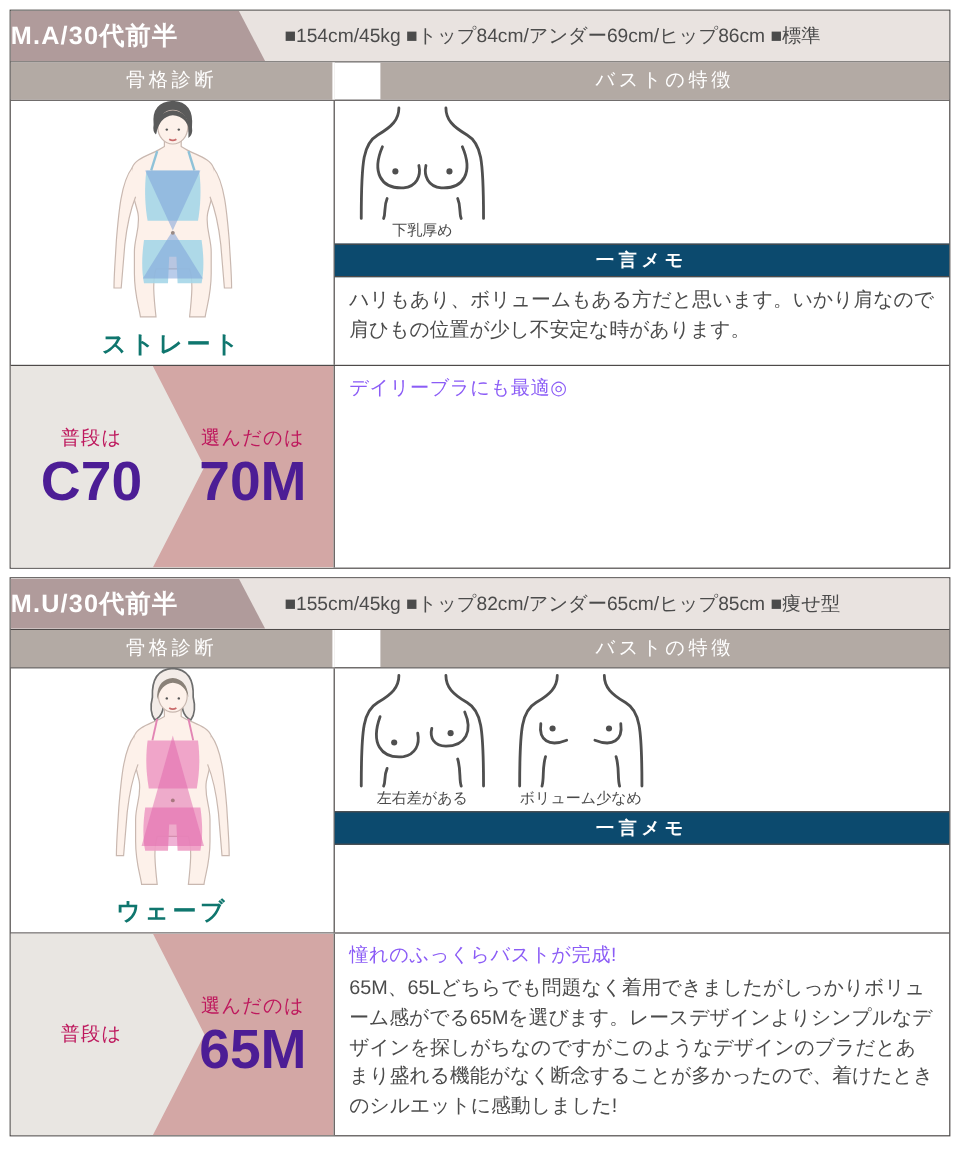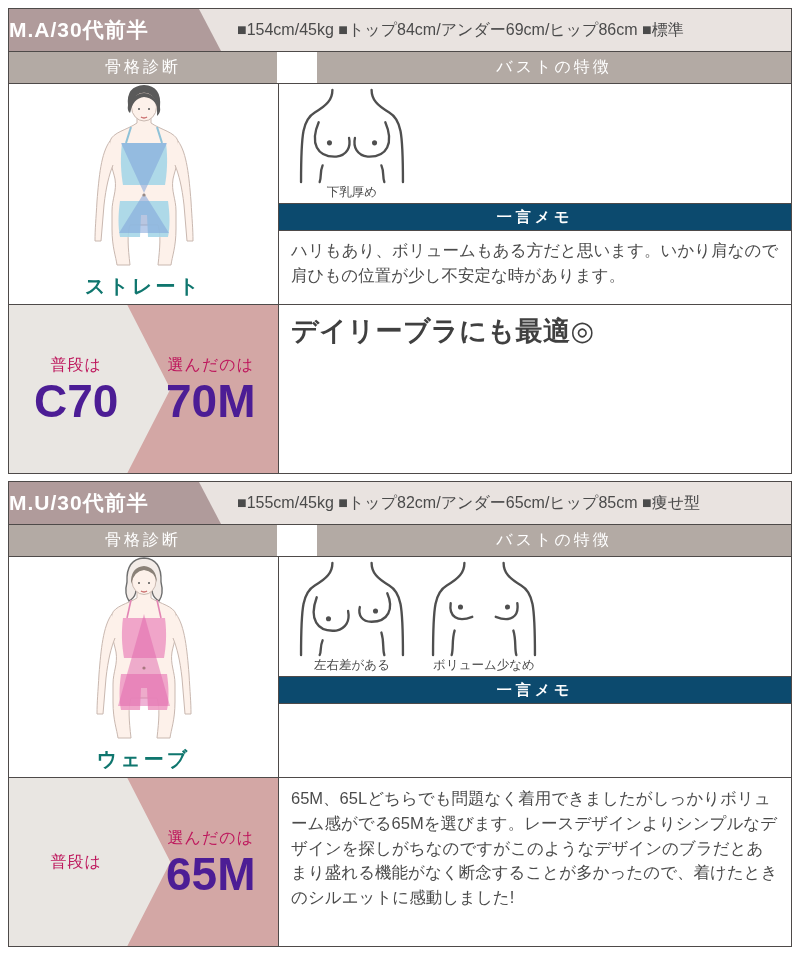--- a/index.html
+++ b/index.html
@@ -43,21 +43,21 @@
   
   .bottom { display:flex; height:169px; border-top:1px solid #4e4a49; }
   .size-panel { position:relative; width:270px; border-right:1px solid #4e4a49; background:#e9e6e2; overflow:hidden; }
   .size-chevron { position:absolute; inset:0; background:#d3a7a5;
                   clip-path:polygon(44% 0,100% 0,100% 100%,44% 100%,60% 50%); }
   .size-cols { position:absolute; inset:0; display:flex; }
   .size-col { width:50%; display:flex; flex-direction:column; align-items:center; justify-content:center; gap:2px; }
   .size-small { font-size:16px; color:#be185d; font-weight:500; letter-spacing:1px; }
   .size-big { font-size:46px; font-weight:bold; color:#4c1d95; letter-spacing:0px; line-height:1; }
   .review { flex:1; padding:8px 12px 0 12px; }
-  .review-title { font-size:27px; font-weight:bold; color:#404040; margin-bottom:4px; letter-spacing:0.5px; }
+  .review-title { font-size:16px; font-weight:normal; color:#8b5cf6; margin-bottom:4px; letter-spacing:0.5px; }
   .review-body { font-size:16.5px; color:#4b4b4b; line-height:1.5; }
 
   .lineart { stroke:#4f4f4f; stroke-width:2.4; fill:none; stroke-linecap:round; }
   .lineart-dot { fill:#4f4f4f; stroke:none; }
 </style>
 </head>
 <body>
 
 <div class="page">
 
@@ -239,18 +239,19 @@
           <div class="size-col">
             <div class="size-small">普段は</div>
           </div>
           <div class="size-col">
             <div class="size-small">選んだのは</div>
             <div class="size-big">65M</div>
           </div>
         </div>
       </div>
       <div class="review">
+        <div class="review-title">憧れのふっくらバストが完成!</div>
         <div class="review-body">65M、65Lどちらでも問題なく着用できましたがしっかりボリューム感がでる65Mを選びます。レースデザインよりシンプルなデザインを探しがちなのですがこのようなデザインのブラだとあまり盛れる機能がなく断念することが多かったので、着けたときのシルエットに感動しました!</div>
       </div>
     </div>
   </section>
 
 </div>
 
 </body></html>

